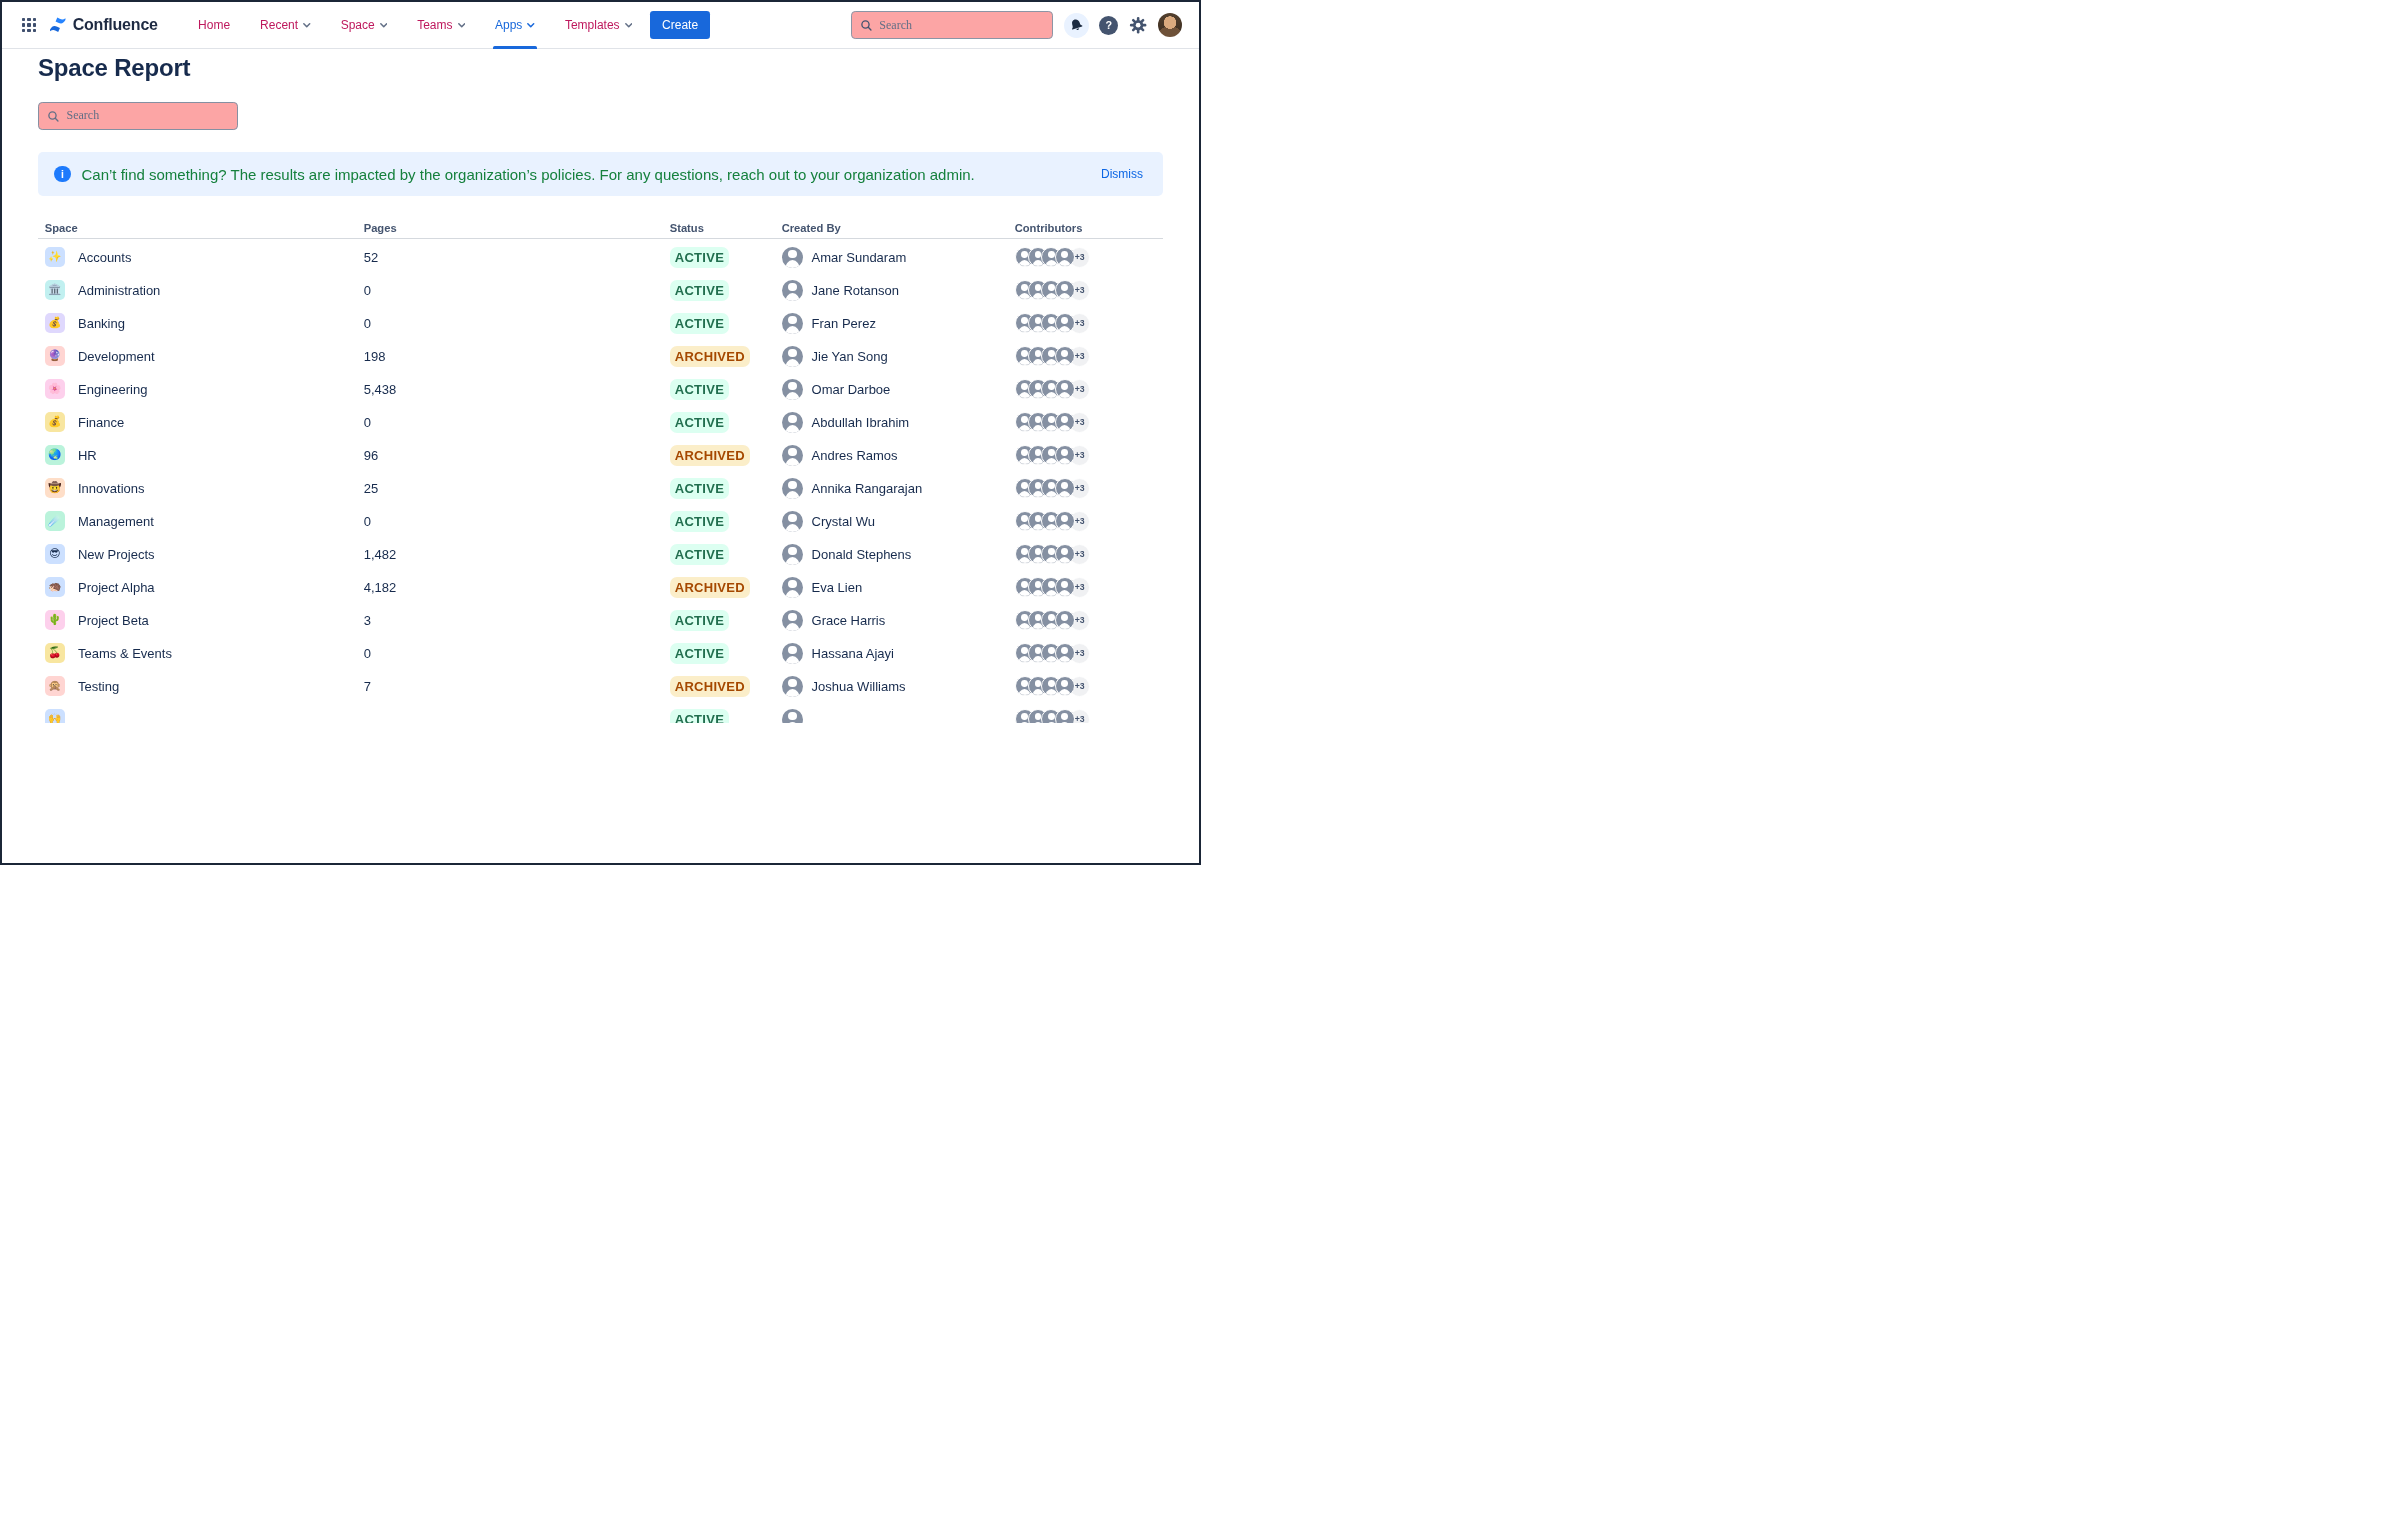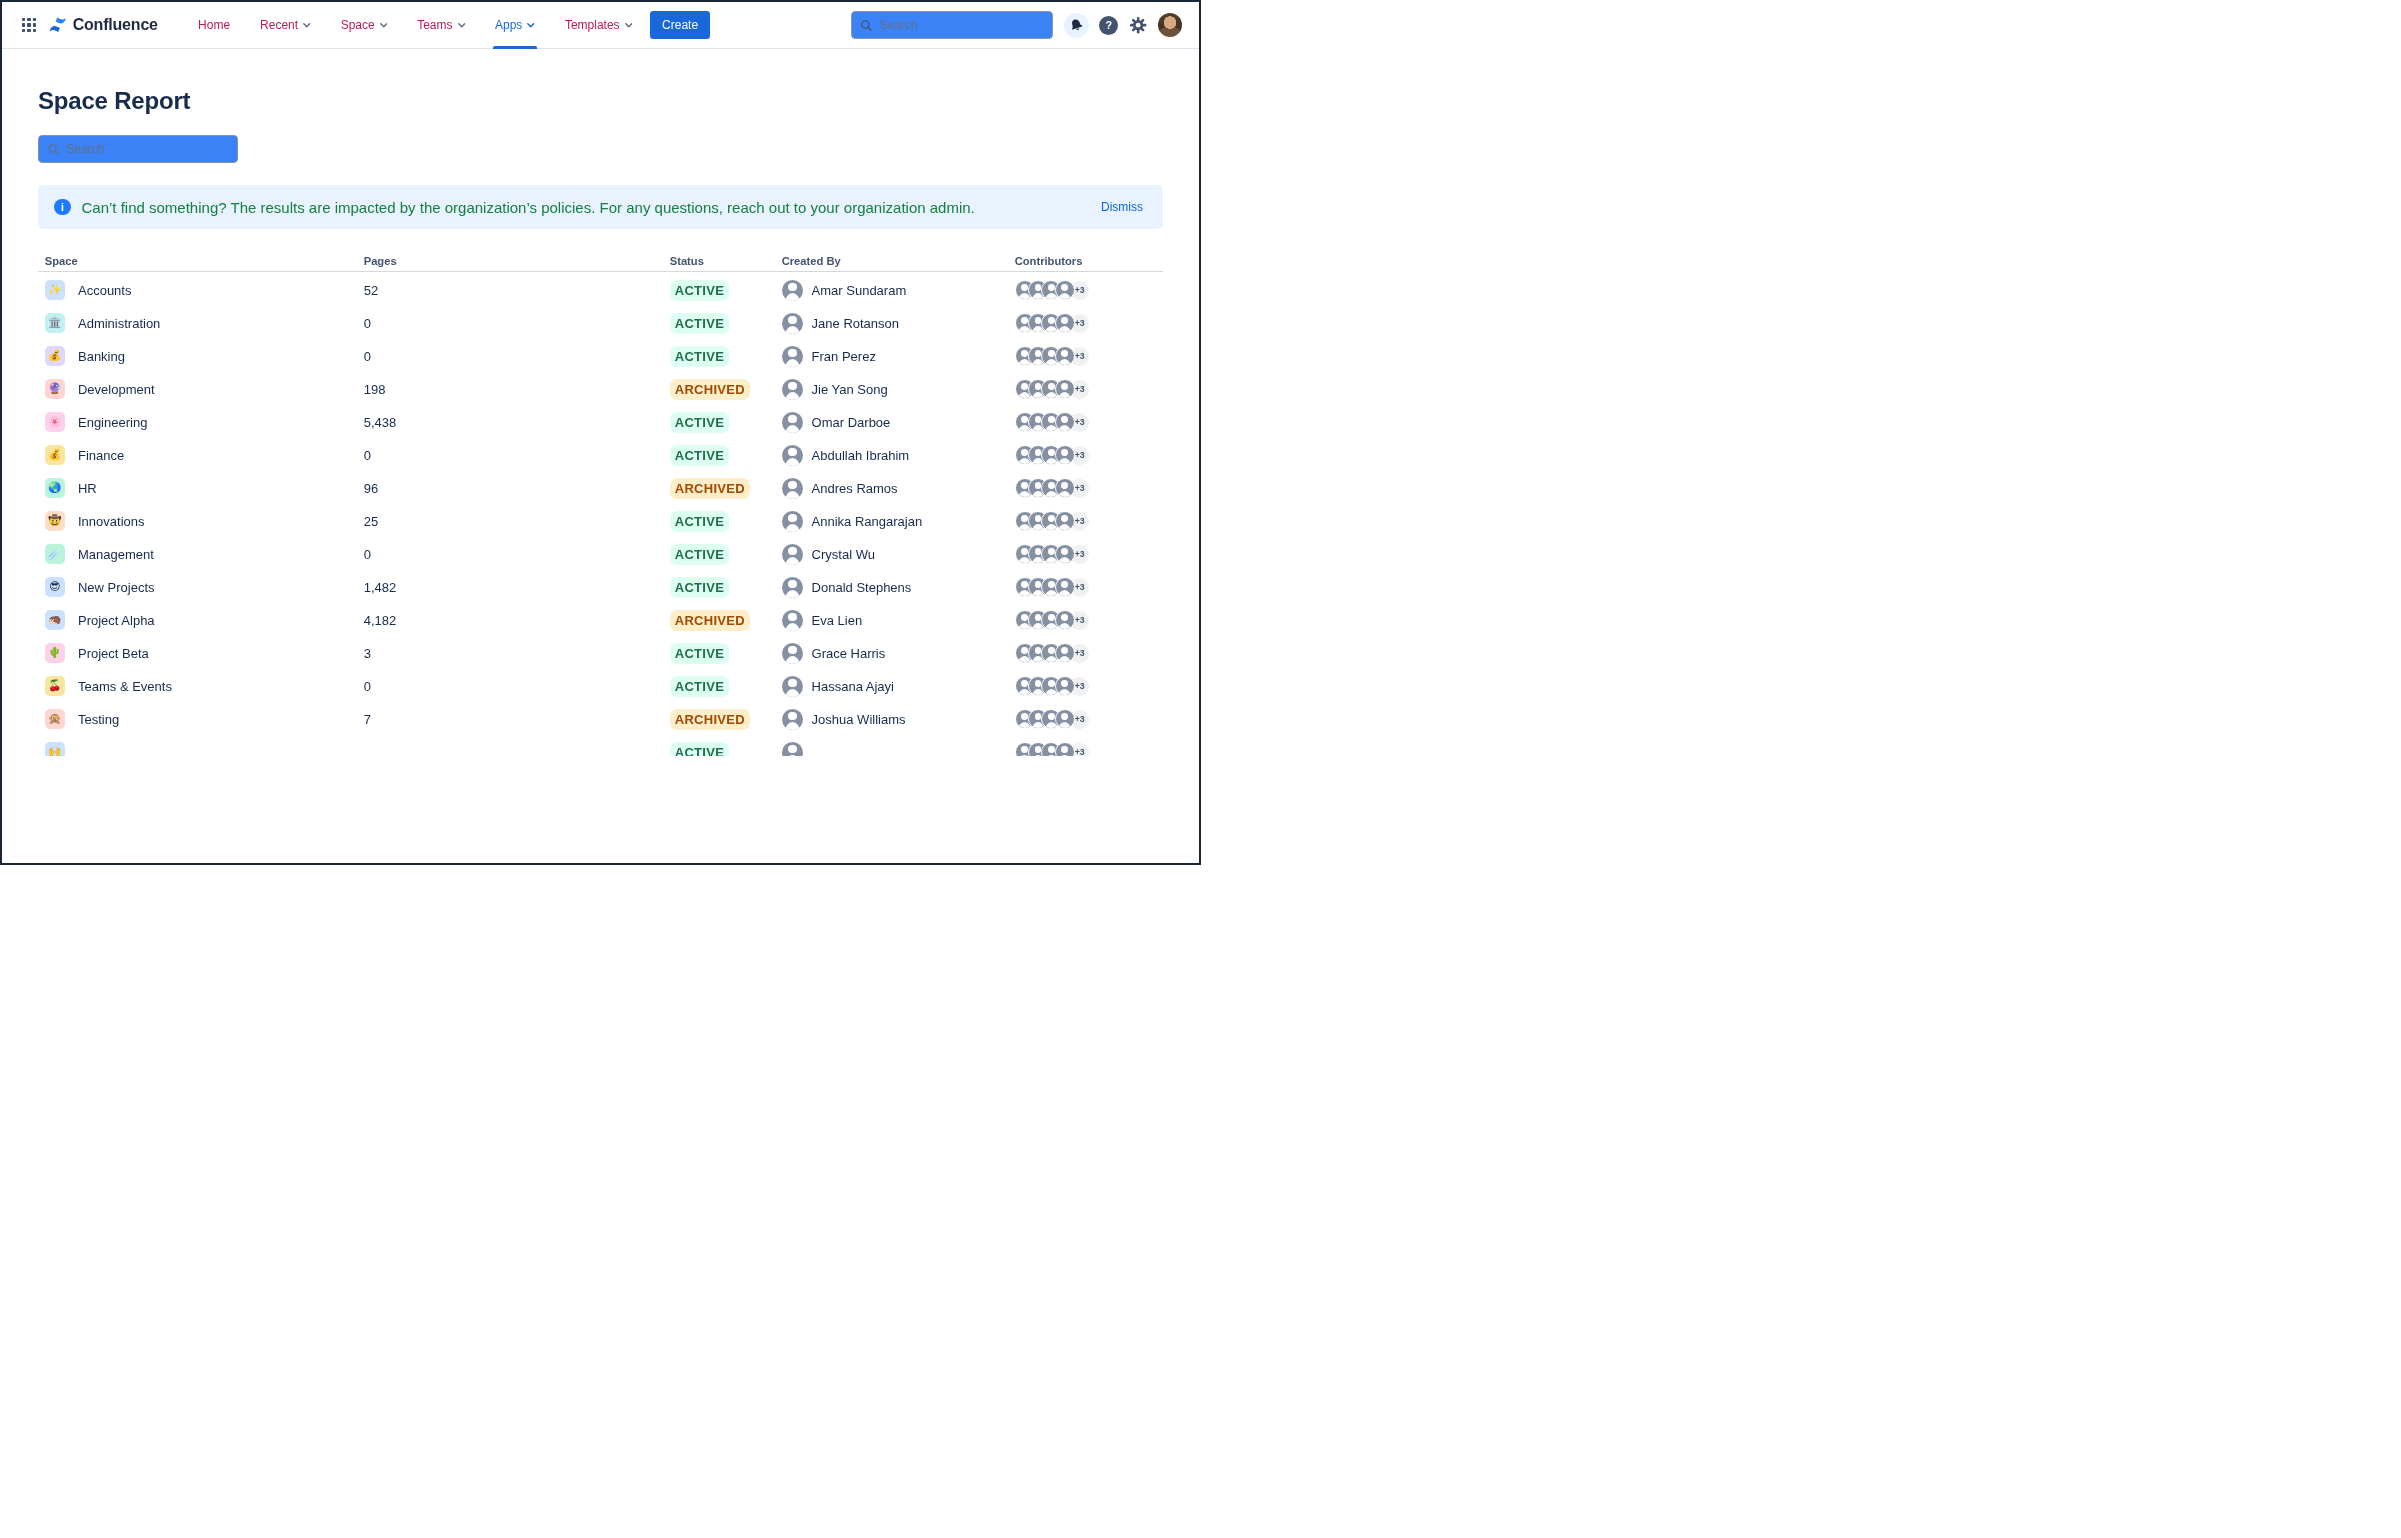--- a/index.html
+++ b/index.html
@@ -22,38 +22,38 @@
   .nav-item .caret { color:#626F86; display:flex; margin-top:1.7px; }
   .nav-item.active { color:var(--accent,#1868DB); }
   .nav-item.active .caret { color:var(--accent,#1868DB); }
   .nav-item.active::after { content:''; position:absolute; left:-2.5px; right:-2.5px; bottom:0;
               height:2.9px; background:var(--accent,#1868DB); border-radius:1.7px 1.7px 0 0; }
   .create-btn { margin-left:18.3px; background:var(--accent,#1868DB); color:#fff; border:none;
               font-family:inherit; font-size:12px; font-weight:500; padding:6.7px 11.7px;
               border-radius:3.3px; cursor:pointer; }
   .nav-spacer { flex:1; }
   .searchbox { display:flex; align-items:center; gap:6.7px; border:0.8px solid #8C95A5; border-radius:4.2px;
-              height:27.5px; padding:0 8.3px; background:#3b82f6; }
+              height:27.5px; padding:0 8.3px; background:#fca5a5;font-family:Liberation Serif, serif; }
   .nav-search { width:202px; }
   .searchbox input { border:none; outline:none; font-family:inherit; font-size:12px; color:#172B4D; width:100%; background:transparent; }
   .searchbox input::placeholder { color:#626F86; opacity:1; }
   .nav-iconbtn { display:flex; align-items:center; justify-content:center; margin-left:10.8px; cursor:pointer; }
   .bell-wrap { width:25px; height:25px; border-radius:50%; background:var(--banner-bg,#E9F2FF); }
   .bell-wrap svg { transform:rotate(-18deg); }
   .help-circle { width:19px; height:19px; border-radius:50%; background:#44546F; color:#fff;
               font-size:10.8px; font-weight:700; display:flex; align-items:center; justify-content:center; }
   .avatar-photo { width:24px; height:24px; border-radius:50%;
       background:
         radial-gradient(circle at 50% 40%, #D9A97E 0 33%, rgba(0,0,0,0) 34%),
         radial-gradient(circle at 50% 108%, #6E5138 0 45%, rgba(0,0,0,0) 46%),
         linear-gradient(#53402e, #382a1e); }
 
   
   .main { padding:0 36px; }
-  .page-title { margin-top:38px; font-size:24px; font-weight:700; color:#172B4D; letter-spacing:-0.2px; }
+  .page-title { margin-top:5px; font-size:24px; font-weight:700; color:#172B4D; letter-spacing:-0.2px; }
   .page-search { margin-top:20px; width:200px; height:27.5px; border:1.2px solid #8590A2; }
 
   .banner { margin-top:22.5px; height:44px; background:var(--banner-bg,#E9F2FF); border-radius:5px;
             display:flex; align-items:center; padding:0 20px 0 16px; gap:10.8px; }
   .info-icon { width:16.7px; height:16.7px; min-width:16.7px; border-radius:50%; background:var(--info,#1D7AFC);
             color:#fff; font-size:10.4px; font-weight:700; display:flex; align-items:center; justify-content:center; }
   .banner-text { font-size:15px; color:#15803d; }
   .dismiss { margin-left:auto; font-size:12px; font-weight:500; color:var(--link,#0C66E4); cursor:pointer; white-space:nowrap; }
 
   

